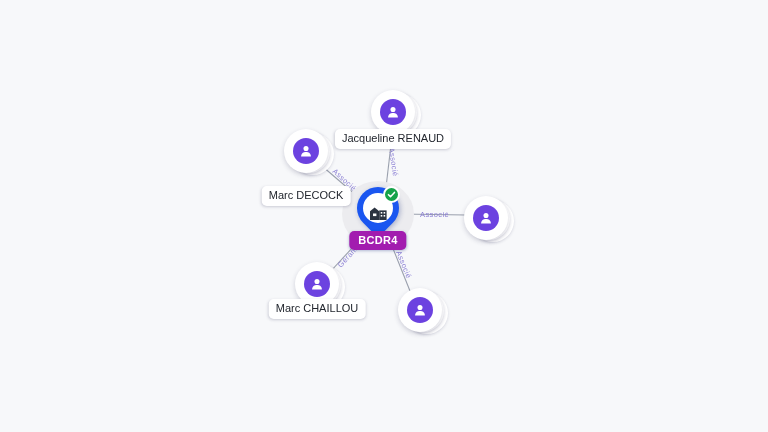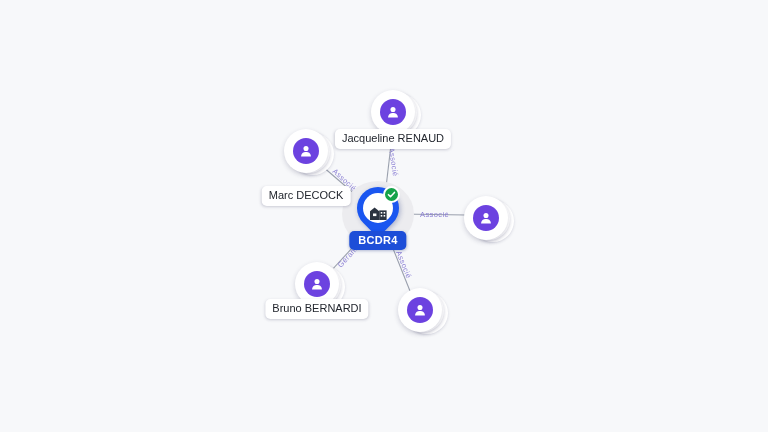--- a/index.html
+++ b/index.html
@@ -124,21 +124,21 @@
     display: flex;
     align-items: center;
     justify-content: center;
     box-sizing: border-box;
   }
   #company-label {
     position: absolute;
     left: 28px;
     top: 46px;
     transform: translateX(-50%);
-    background: #1d4ed8;
+    background: #a21caf;
     color: #ffffff;
     font-size: 11px;
     font-weight: bold;
     letter-spacing: 0.3px;
     padding: 3px 9px 4px 9px;
     border-radius: 5px;
     white-space: nowrap;
     box-shadow: 0 1px 3px rgba(20,40,120,0.30);
   }
 
@@ -259,21 +259,21 @@
     <div class="stack s3"></div>
     <div class="stack s2"></div>
     <div class="stack s1"></div>
     <div class="avatar">
       <svg width="14" height="14" viewBox="0 0 16 16" xmlns="http://www.w3.org/2000/svg">
         <circle cx="8" cy="5.2" r="2.9" fill="#ffffff"></circle>
         <path d="M2.4 14.2 C2.4 10.6 5.0 9.0 8 9.0 C11 9.0 13.6 10.6 13.6 14.2 Z" fill="#ffffff"></path>
       </svg>
     </div>
   </div>
-  <div class="node-label" style="left:317px; top:299px;">Bruno BERNARDI</div>
+  <div class="node-label" style="left:317px; top:299px;">Marc CHAILLOU</div>
 
   <div class="person-node" style="left:398px; top:288px;">
     <div class="stack s3"></div>
     <div class="stack s2"></div>
     <div class="stack s1"></div>
     <div class="avatar">
       <svg width="14" height="14" viewBox="0 0 16 16" xmlns="http://www.w3.org/2000/svg">
         <circle cx="8" cy="5.2" r="2.9" fill="#ffffff"></circle>
         <path d="M2.4 14.2 C2.4 10.6 5.0 9.0 8 9.0 C11 9.0 13.6 10.6 13.6 14.2 Z" fill="#ffffff"></path>
       </svg>

